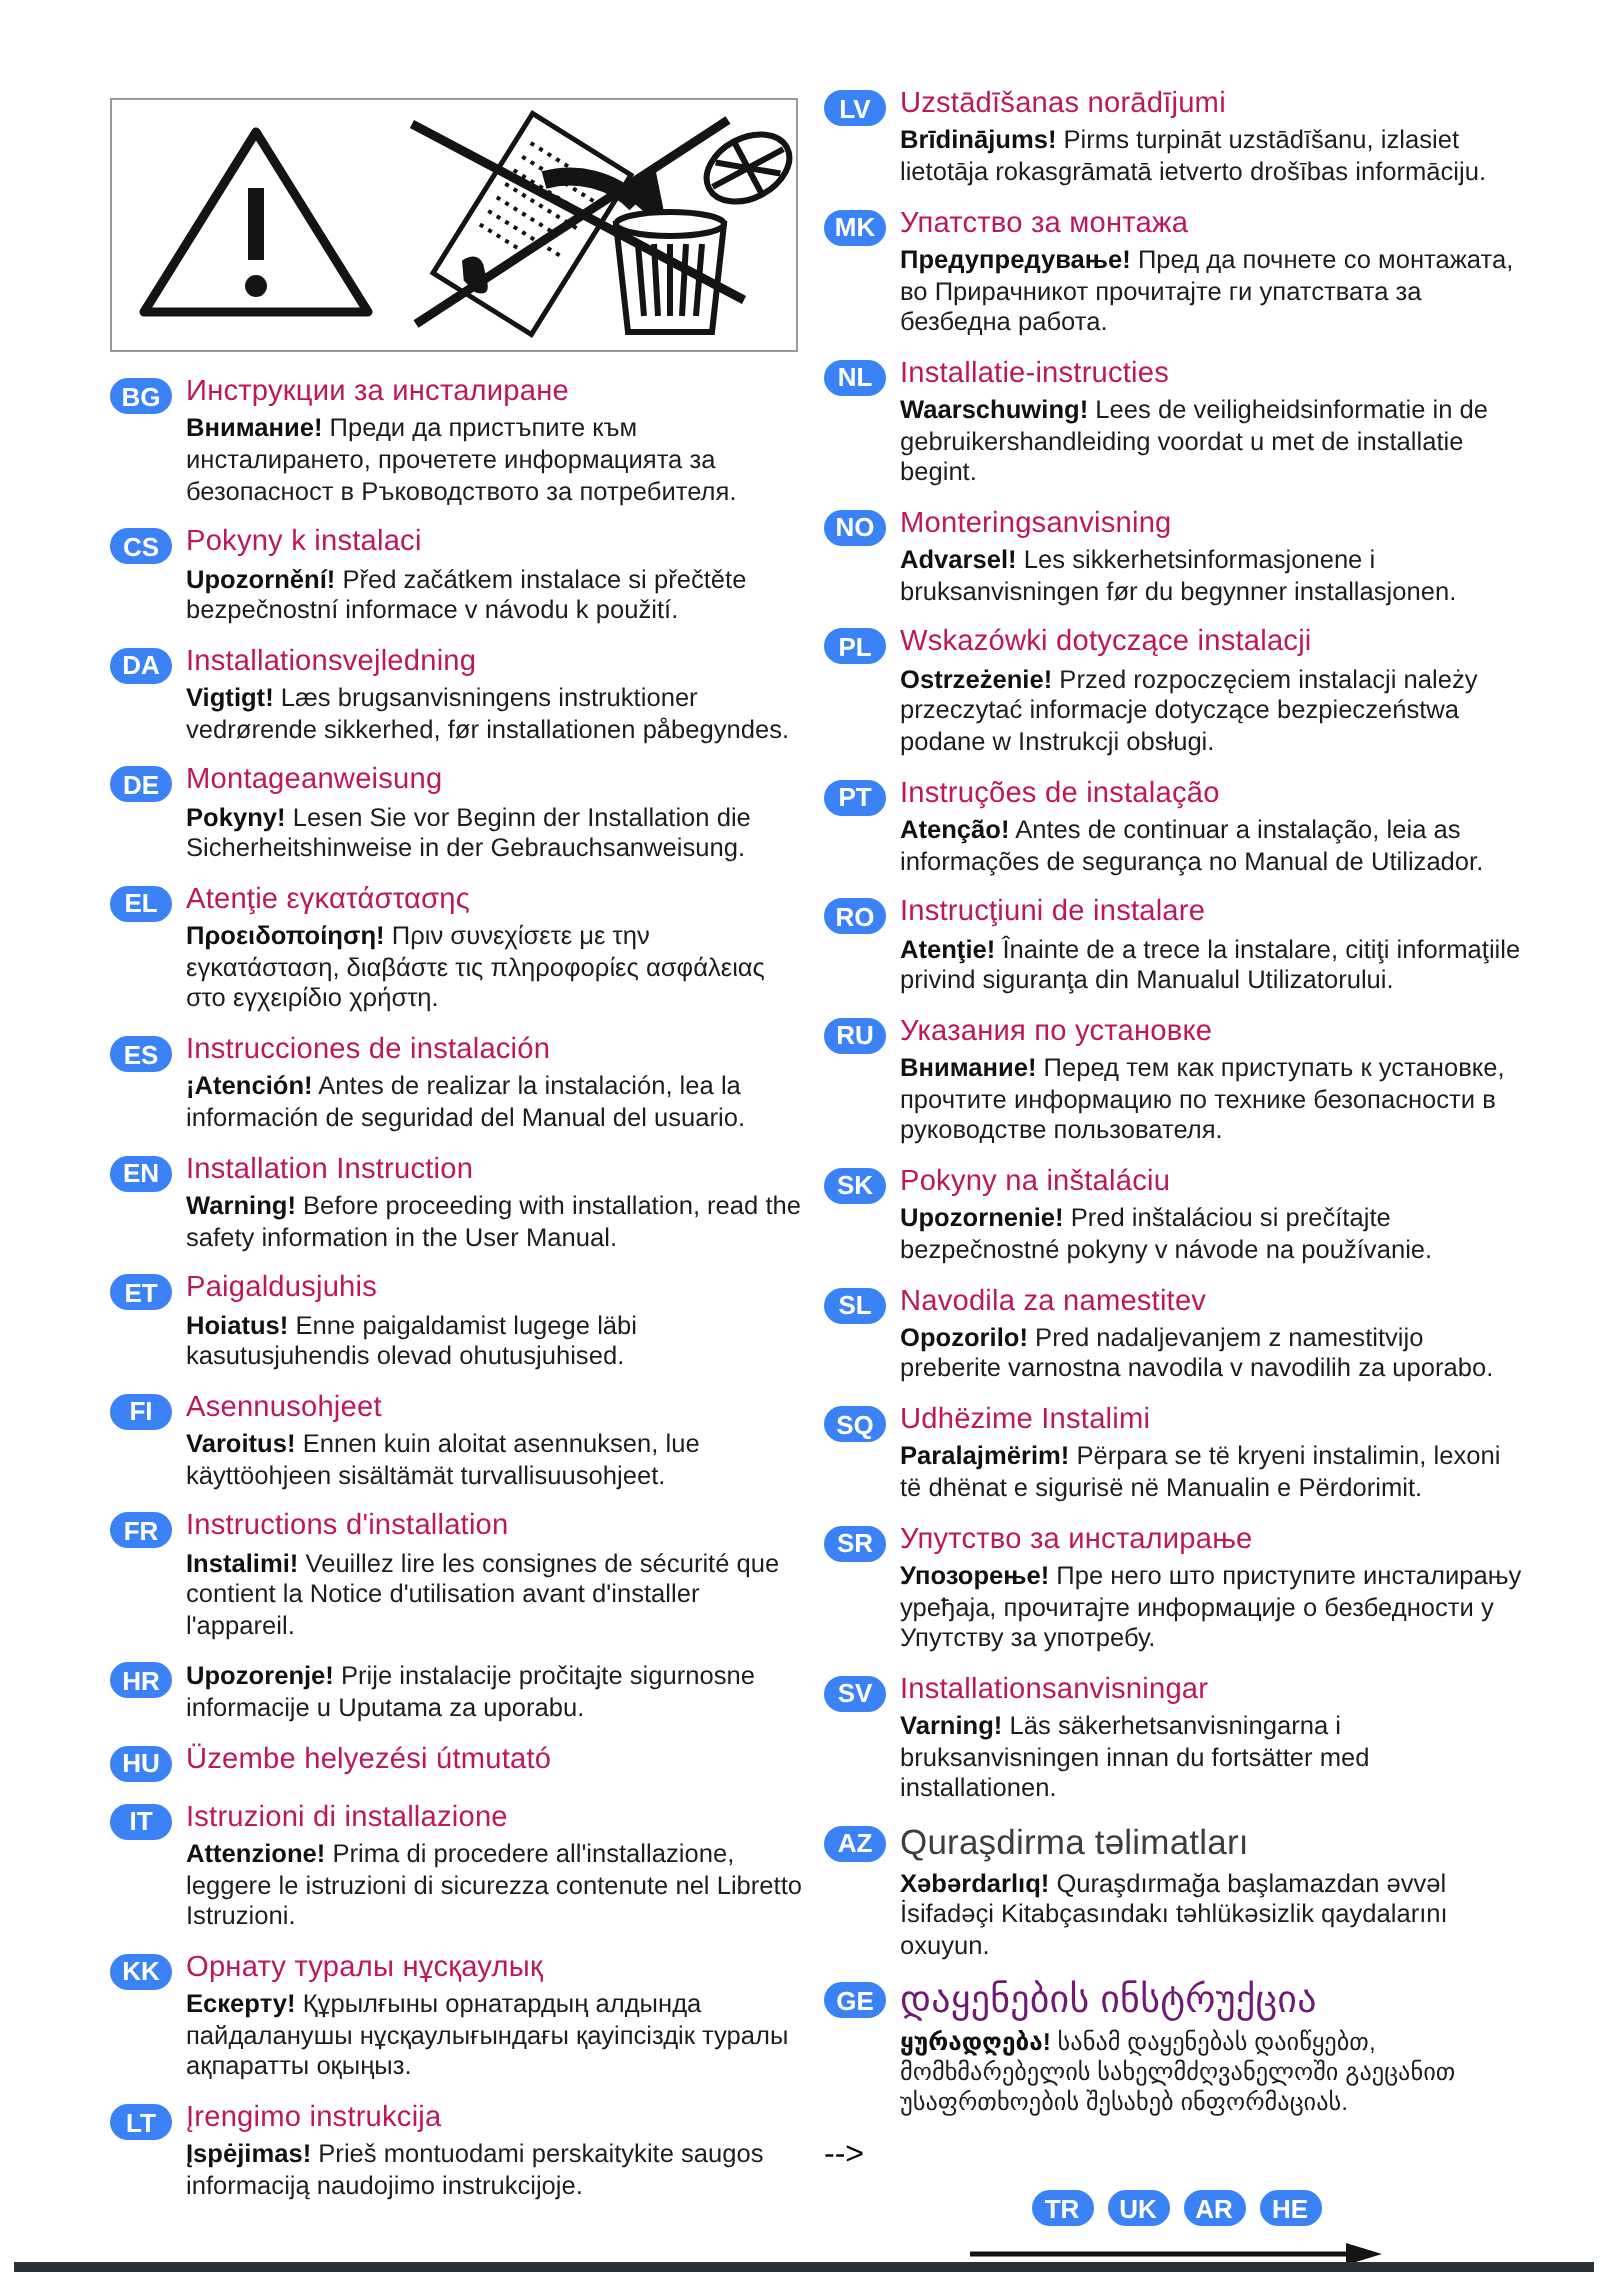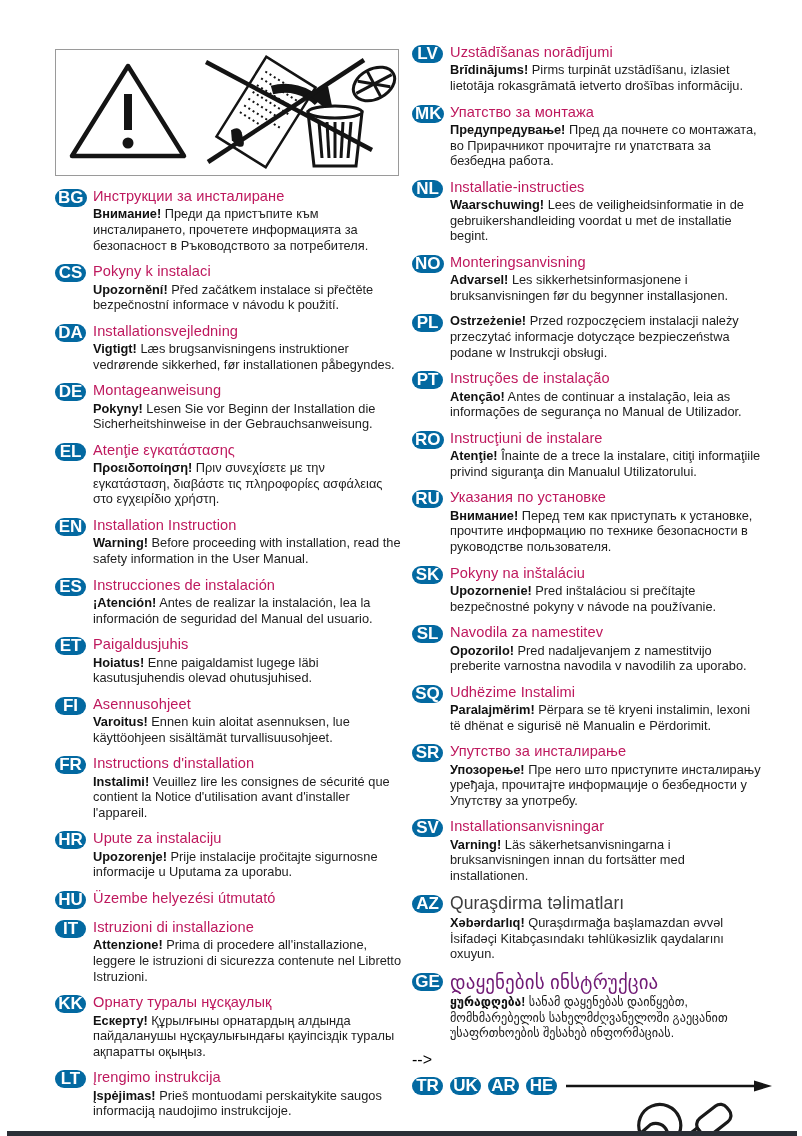--- a/index.html
+++ b/index.html
@@ -14,32 +14,32 @@
 
   .illustration-box{
     width:344px;height:127px;border:1px solid #9a9a9a;margin:5px 0 12px 0;
     box-sizing:border-box;background:#fff;
   }
 
   .sec{display:grid;grid-template-columns:38px 1fr;margin-bottom:10px;}
   .badge{
     display:inline-flex;align-items:center;justify-content:center;
     min-width:31px;height:18px;box-sizing:border-box;padding:0 3px;
-    background:#0369a1;color:#fff;border-radius:10px;
-    font-weight:bold;font-size:17px;letter-spacing:0;
+    background:#3b82f6;color:#fff;border-radius:10px;
+    font-weight:bold;font-size:13px;letter-spacing:0;
   }
   .sec .badge{grid-row:1 / span 2;align-self:start;justify-self:start;margin-top:1px;}
   .sec-title{font-size:14.6px;color:#be185d;line-height:1.12;margin-bottom:2px;letter-spacing:.1px;}
   .sec-title.large{font-size:17.5px;color:#3d3d3d;}
   .sec-title.xlarge{font-size:19px;color:#701a75;}
   .sec-body{font-size:12.8px;color:#1d1d1d;line-height:1.22;}
   .sec-lead{font-weight:bold;color:#111;text-align:right;}
   .sec.body-bold .sec-body{font-size:12.2px;line-height:1.25;}
 
-  .footer-row{display:flex;align-items:center;gap:7px;margin-top:8px;}
+  .footer-row{display:flex;align-items:center;gap:7px;margin-top:8px;flex-direction:column;}
   .arrow-line{flex:1;display:flex;align-items:center;}
 
   .tools-illustration{margin:6px 0 0 212px;}
 
   .bottom-bar{
     position:absolute;left:7px;bottom:0;width:790px;height:5px;background:#2b2f36;
   }
 </style>
 </head>
 <body>
@@ -120,52 +120,51 @@
     <div class="sec-body"><span class="sec-lead">Pokyny!</span><span> Lesen Sie vor Beginn der Installation die Sicherheitshinweise in der Gebrauchsanweisung.</span></div>
   </div>
 
   <div class="sec">
     <span class="badge">EL</span>
     <div class="sec-title">Atenţie εγκατάστασης</div>
     <div class="sec-body"><span class="sec-lead">Προειδοποίηση!</span><span> Πριν συνεχίσετε με την εγκατάσταση, διαβάστε τις πληροφορίες ασφάλειας στο εγχειρίδιο χρήστη.</span></div>
   </div>
 
   <div class="sec">
+    <span class="badge">ES</span>
+    <div class="sec-title">Instrucciones de instalación</div>
+    <div class="sec-body"><span class="sec-lead">¡Atención!</span><span> Antes de realizar la instalación, lea la información de seguridad del Manual del usuario.</span></div>
+  </div>
+
+  <div class="sec">
     <span class="badge">EN</span>
     <div class="sec-title">Installation Instruction</div>
     <div class="sec-body"><span class="sec-lead">Warning!</span><span> Before proceeding with installation, read the safety information in the User Manual.</span></div>
   </div>
 
   <div class="sec">
-    <span class="badge">ES</span>
-    <div class="sec-title">Instrucciones de instalación</div>
-    <div class="sec-body"><span class="sec-lead">¡Atención!</span><span> Antes de realizar la instalación, lea la información de seguridad del Manual del usuario.</span></div>
-  </div>
-
-  <div class="sec">
     <span class="badge">ET</span>
     <div class="sec-title">Paigaldusjuhis</div>
     <div class="sec-body"><span class="sec-lead">Hoiatus!</span><span> Enne paigaldamist lugege läbi kasutusjuhendis olevad ohutusjuhised.</span></div>
   </div>
 
   <div class="sec">
     <span class="badge">FI</span>
     <div class="sec-title">Asennusohjeet</div>
     <div class="sec-body"><span class="sec-lead">Varoitus!</span><span> Ennen kuin aloitat asennuksen, lue käyttöohjeen sisältämät turvallisuusohjeet.</span></div>
   </div>
 
   <div class="sec">
     <span class="badge">FR</span>
     <div class="sec-title">Instructions d'installation</div>
     <div class="sec-body"><span class="sec-lead">Instalimi!</span><span> Veuillez lire les consignes de sécurité que contient la Notice d'utilisation avant d'installer l'appareil.</span></div>
   </div>
 
   <div class="sec">
     <span class="badge">HR</span>
-    <div class="sec-title">Upute za instalaciju</div>
     <div class="sec-body"><span class="sec-lead">Upozorenje!</span><span> Prije instalacije pročitajte sigurnosne informacije u Uputama za uporabu.</span></div>
   </div>
 
   <div class="sec">
     <span class="badge">HU</span>
     <div class="sec-title">Üzembe helyezési útmutató</div>
   </div>
 
   <div class="sec">
     <span class="badge">IT</span>
@@ -208,20 +207,21 @@
   </div>
 
   <div class="sec">
     <span class="badge">NO</span>
     <div class="sec-title">Monteringsanvisning</div>
     <div class="sec-body"><span class="sec-lead">Advarsel!</span><span> Les sikkerhetsinformasjonene i bruksanvisningen før du begynner installasjonen.</span></div>
   </div>
 
   <div class="sec">
     <span class="badge">PL</span>
+    <div class="sec-title">Wskazówki dotyczące instalacji</div>
     <div class="sec-body"><span class="sec-lead">Ostrzeżenie!</span><span> Przed rozpoczęciem instalacji należy przeczytać informacje dotyczące bezpieczeństwa podane w Instrukcji obsługi.</span></div>
   </div>
 
   <div class="sec">
     <span class="badge">PT</span>
     <div class="sec-title">Instruções de instalação</div>
     <div class="sec-body"><span class="sec-lead">Atenção!</span><span> Antes de continuar a instalação, leia as informações de segurança no Manual de Utilizador.</span></div>
   </div>
 
   <div class="sec">

